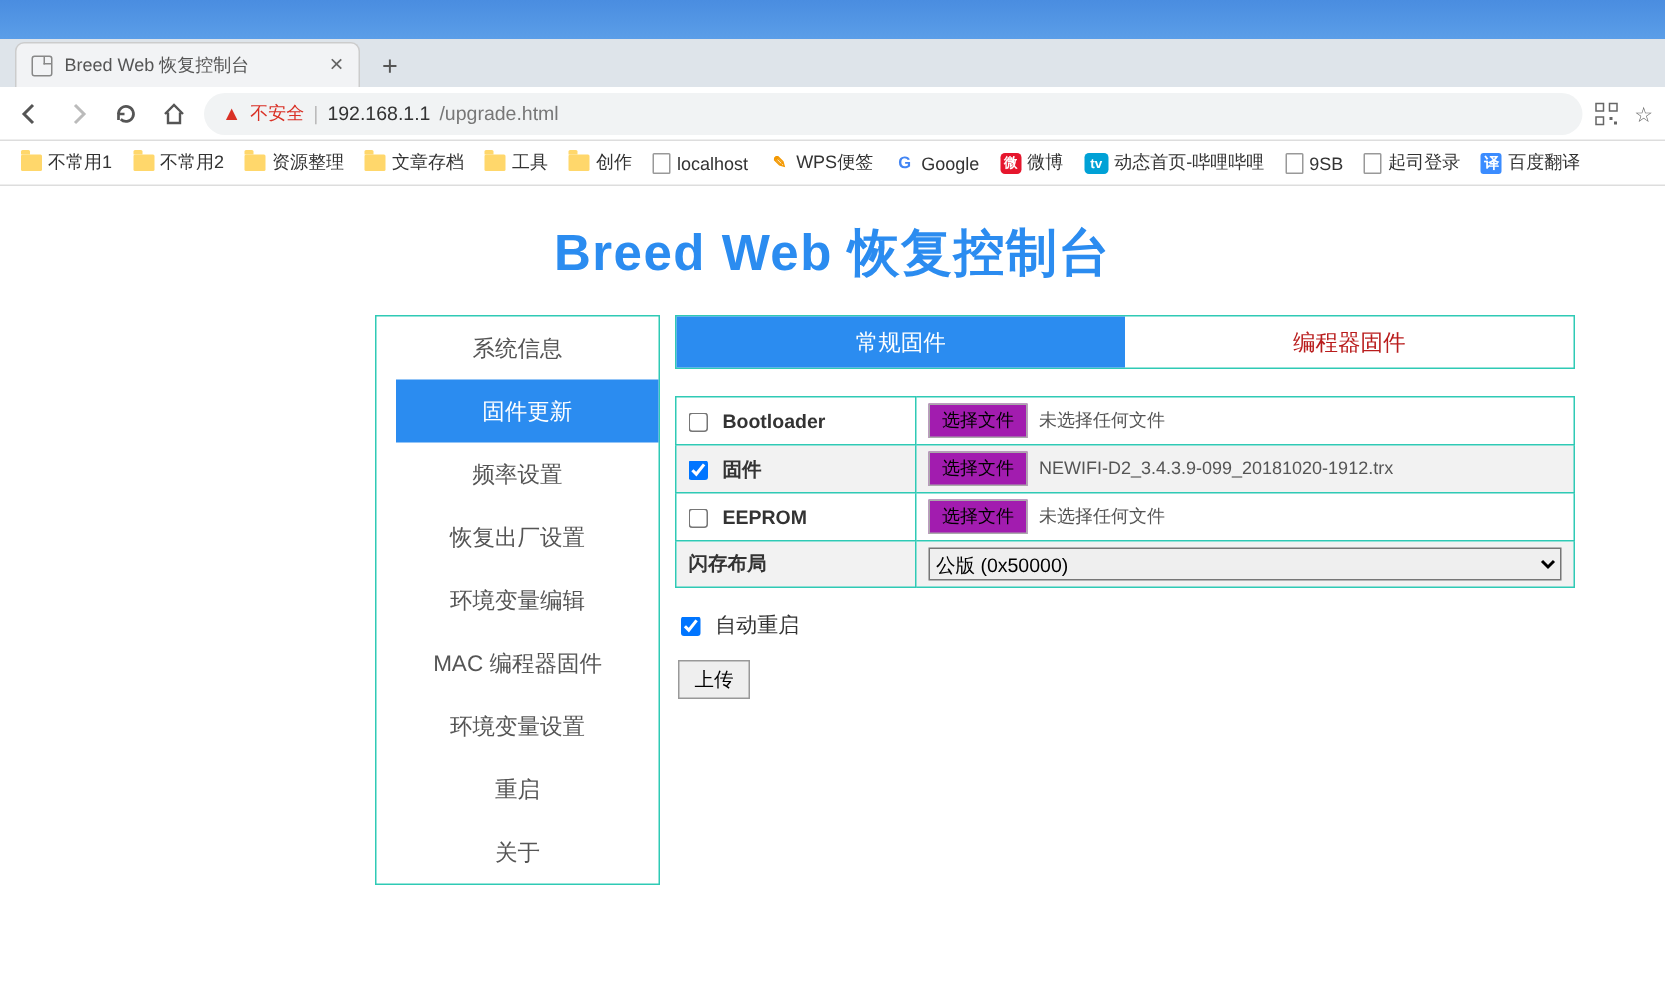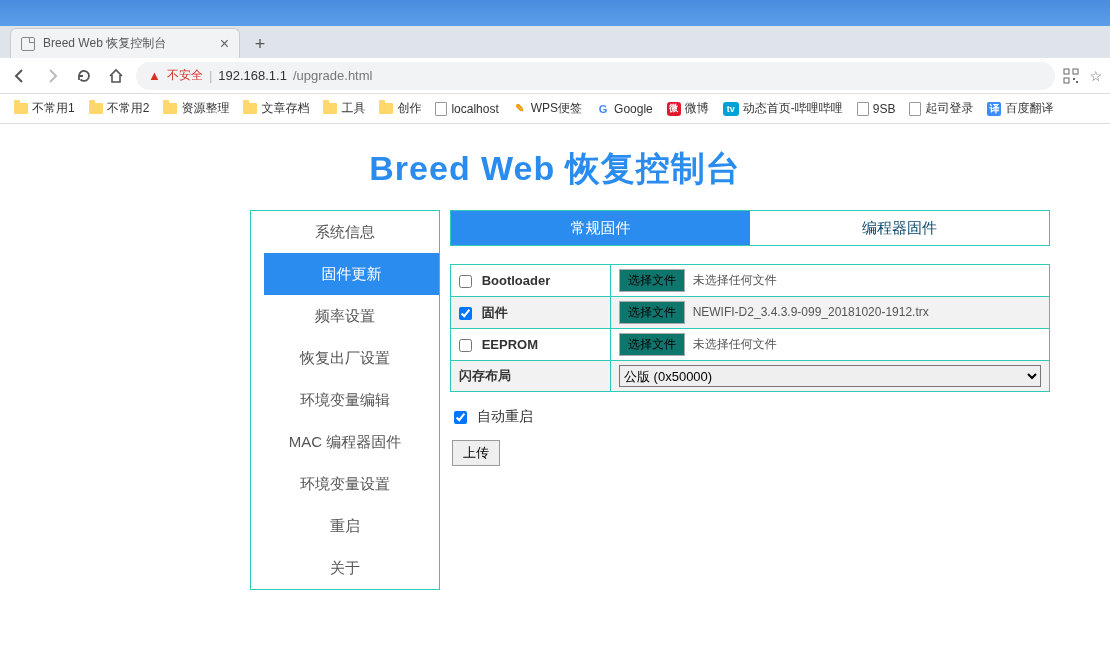--- a/index.html
+++ b/index.html
@@ -42,29 +42,29 @@
 
 .layout { display: flex; justify-content: flex-end; align-items: flex-start; gap: 10px; padding: 0 60px; }
 
 .sidebar { width: 190px; border: 1px solid #2fcab5; }
 .sidebar-item { height: 42px; display:flex; align-items:center; justify-content:center; font-size: 15px; color: #555; cursor:pointer; }
 .sidebar-item.active { background: #2b8cf0; color: #fff; margin-left: 13px; }
 
 .main { flex: 1; max-width: 600px; }
 
 .tabbar { display:flex; border:1px solid #2fcab5; height: 36px; margin-bottom: 18px; }
-.tabbar-item { flex:1; display:flex; align-items:center; justify-content:center; font-size:15px; cursor:pointer; color:#0c4a6e; }
+.tabbar-item { flex:1; display:flex; align-items:center; justify-content:center; font-size:15px; cursor:pointer; color:#b91c1c; }
 .tabbar-item.active { background:#2b8cf0; color:#fff; font-weight:500; }
 
 .form-table { width:100%; border-collapse: collapse; }
 .form-table td { border:1px solid #2fcab5; padding: 4px 8px; font-size:13px; vertical-align:middle; background:#f2f2f2; }
 .form-table tr:nth-child(odd) td { background:#fff; }
 .form-table td.label-cell { width: 160px; font-weight:bold; color:#333; }
 .form-table input[type=checkbox]{ margin-right:6px; vertical-align:middle; }
-.file-btn { font-size:12px; padding:2px 8px; background:#0f766e; border:1px solid #aaa; cursor:pointer; }
+.file-btn { font-size:12px; padding:2px 8px; background:#a21caf; border:1px solid #aaa; cursor:pointer; }
 .file-status { font-size:12px; color:#555; margin-left:4px; }
 .flash-select { width:100%; font-size:13px; height:22px; border:1px solid #777; background:#efefef; }
 
 .auto-reboot { margin: 16px 0 14px 4px; font-size:14px; color:#333; }
 .auto-reboot input { margin-right:6px; vertical-align:middle; }
 .upload-btn { font-size:13px; padding:3px 10px; background:#efefef; border:1px solid #999; cursor:pointer; margin-left:2px; }
 
 svg { display:block; }
 </style>
 </head>

